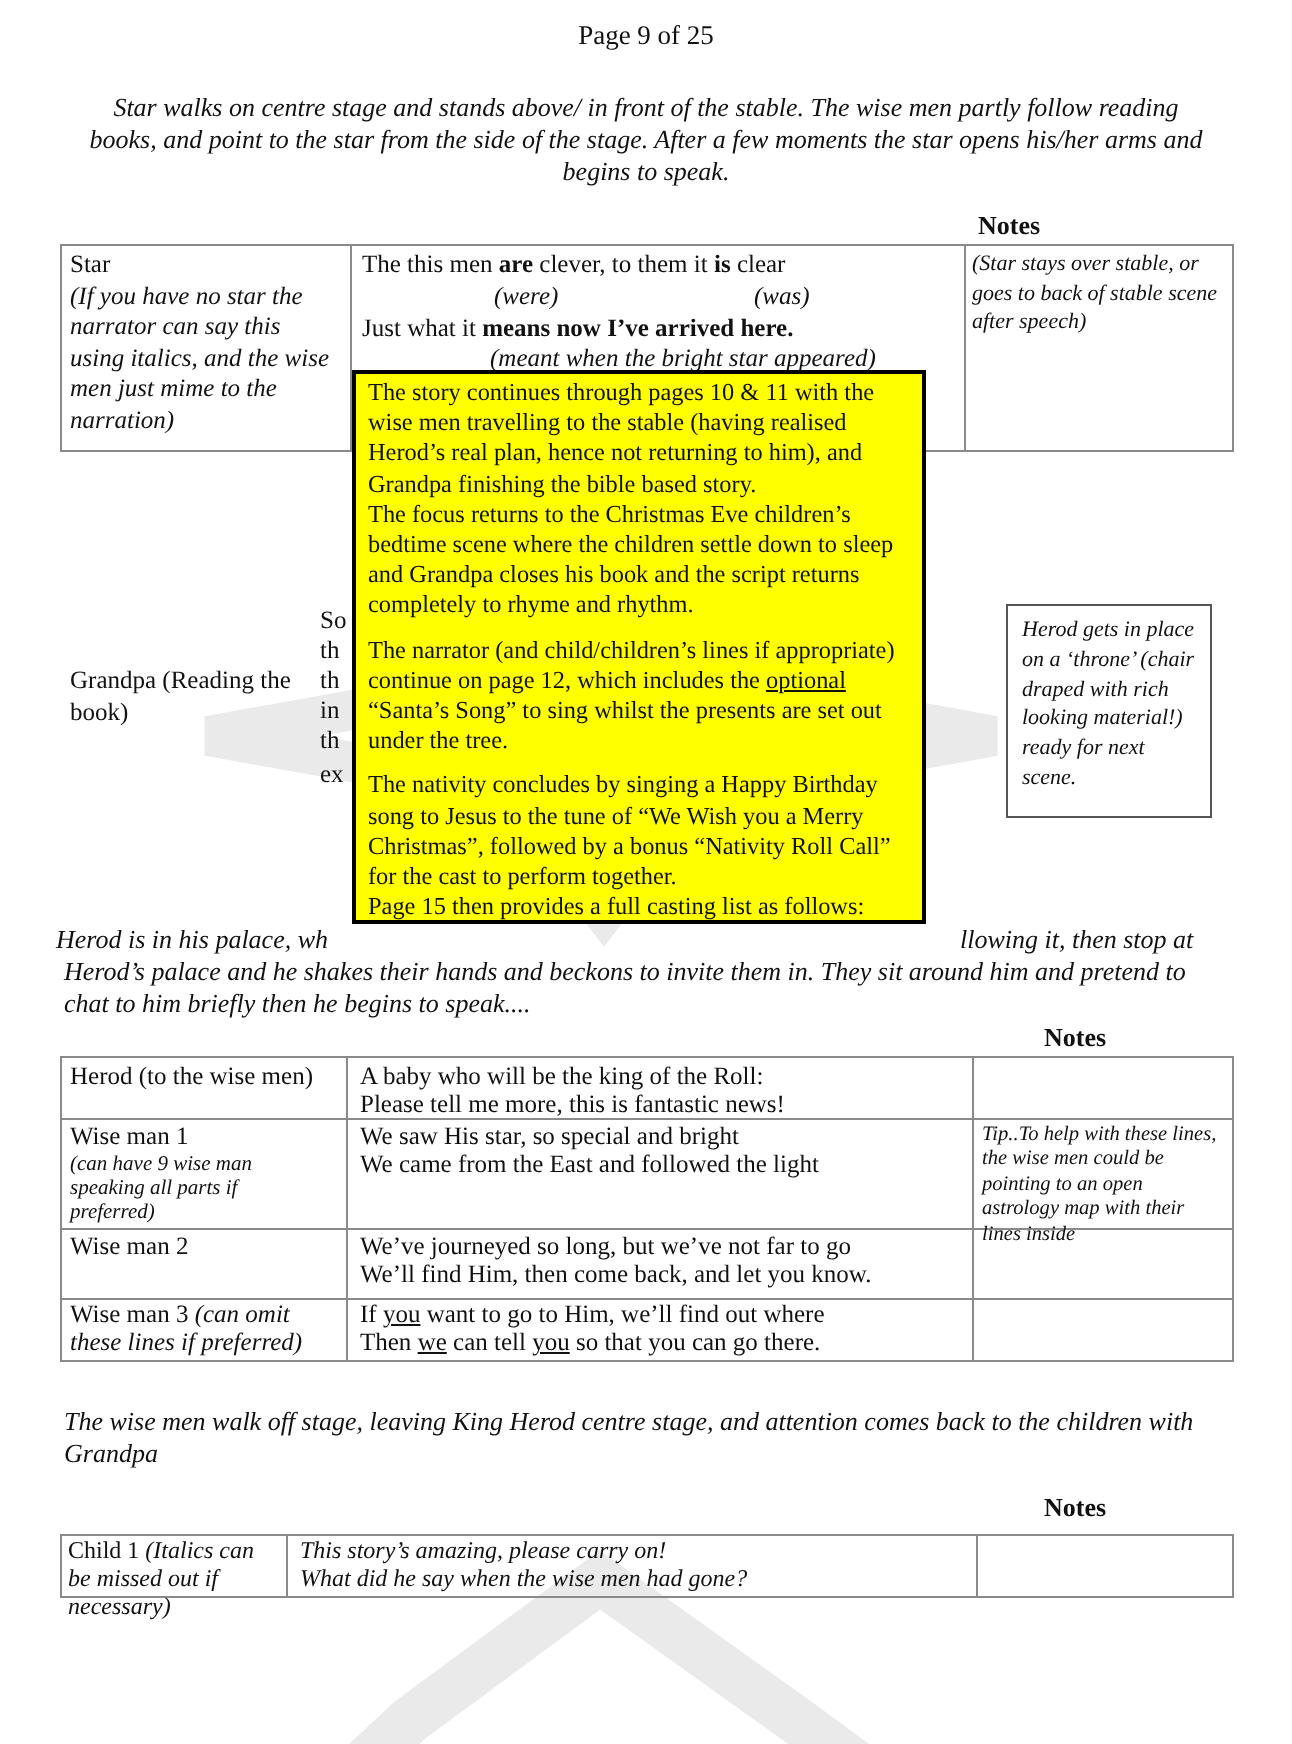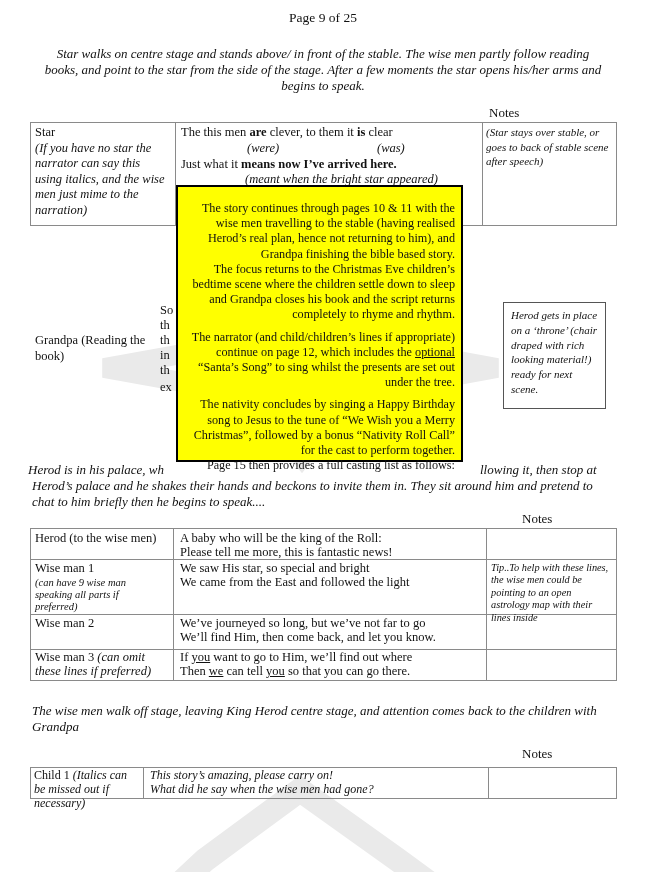--- a/index.html
+++ b/index.html
@@ -7,29 +7,29 @@
         font-family:"Liberation Serif","DejaVu Serif",serif;color:#111;}
   .abs{position:absolute;}
   .it{font-style:italic;}
   .b{font-weight:bold;}
   .u{text-decoration:underline;}
   .nowrap{white-space:nowrap;}
   .center{text-align:center;}
   .base{font-size:12.5px;line-height:15.5px;}
   .stage{font-size:13px;line-height:16px;font-style:italic;}
   .small{font-size:10.5px;line-height:12.4px;font-style:italic;}
-  .notesLbl{font-size:13px;font-weight:normal;}
+  .notesLbl{font-size:13px;font-weight:bold;}
   .wm{position:absolute;left:0;top:0;z-index:0;pointer-events:none;}
   .layer{z-index:1;}
   .tbl{position:absolute;border:1px solid #8a8a8a;z-index:1;}
   .vdiv{position:absolute;top:0;bottom:0;width:1px;background:#8a8a8a;}
   .hdiv{position:absolute;left:0;right:0;height:1px;background:#8a8a8a;}
   .hlbox{position:absolute;left:176px;top:185px;width:287px;height:277px;box-sizing:border-box;
-         background:#ffff00;border:2px solid #000;z-index:5;text-align:right;
-         font-size:12.2px;line-height:15.2px;padding:14px 6px;}
+         background:#ffff00;border:2px solid #000;z-index:5;text-align:left;
+         font-size:12.2px;line-height:15.2px;padding:2px 6px;}
   .hlbox p{margin:0 0 7px 0;}
   .hlbox p:first-child{margin-bottom:0;}
   .hlbox .last{margin:0;}
   .noteBox{position:absolute;left:503px;top:302px;width:103px;height:107px;box-sizing:border-box;
            border:1px solid #555;padding:5px 4px 0 7px;font-size:11px;line-height:14.8px;
            font-style:italic;z-index:1;}
   .frag{position:absolute;left:160px;font-size:12.5px;z-index:1;}
   .dlg div{white-space:nowrap;}
 </style>
 </head>

